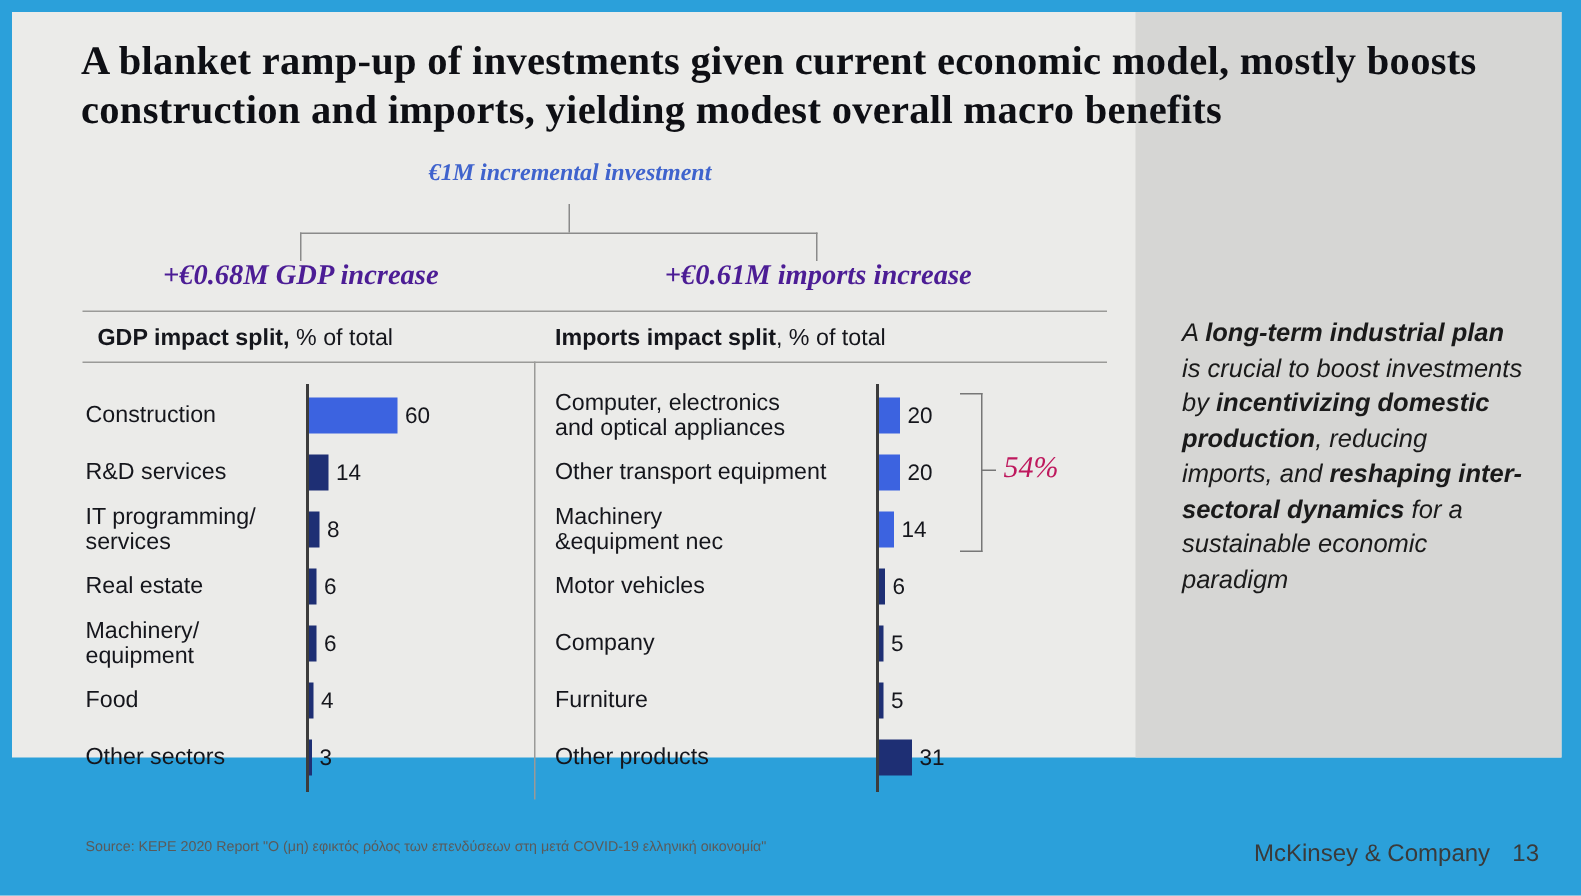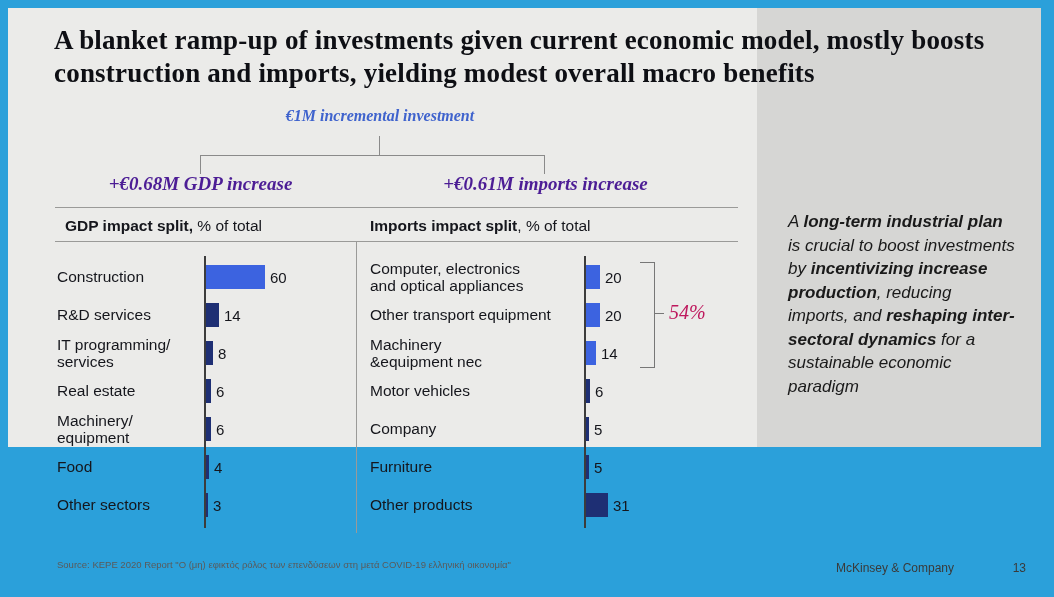--- a/index.html
+++ b/index.html
@@ -1,17 +1,17 @@
 <!DOCTYPE html>
 <html><head>
 <meta charset="utf-8">
 <style>
   html,body{margin:0;padding:0;width:1054px;height:597px;overflow:hidden;}
   body{background:#2ba0da;font-family:"Liberation Sans",sans-serif;}
-  .slide{position:absolute;left:8px;top:8px;width:1033px;height:439px;background:#ebebe9;}
+  .slide{position:absolute;left:8px;top:8px;width:1033px;height:497px;background:#ebebe9;}
   .sidebar{position:absolute;right:0;top:0;width:284px;height:100%;background:#d6d6d4;}
 
   .title{position:absolute;left:46px;top:16px;width:985px;
          font-family:"Liberation Serif",serif;font-weight:800;font-size:27px;
          line-height:1.22;color:#0e0f14;letter-spacing:.2px;}
 
   .inv-label{position:absolute;left:152px;top:99px;width:440px;text-align:center;
          font-family:"Liberation Serif",serif;font-style:italic;font-weight:700;
          font-size:16px;color:#3f63cd;}
   .conn{position:absolute;background:#8a8a8a;}
@@ -53,21 +53,21 @@
   .bracket54-nub{position:absolute;left:646px;top:305px;width:10px;height:1px;background:#777;}
   .pct54{position:absolute;left:661px;top:293px;font-family:"Liberation Serif",serif;
          font-style:italic;font-weight:400;font-size:20px;color:#be185d;}
 
   .callout{position:absolute;left:780px;top:202px;width:228px;
          font-style:italic;font-size:17px;line-height:23.5px;color:#1a1a1a;}
   .callout .b{font-weight:700;}
 
   .source{position:absolute;left:49px;top:551px;font-size:9.5px;color:#5a5a5a;}
   .brandrow{position:absolute;left:828px;top:553px;width:190px;display:flex;
-         justify-content:space-between;font-size:12px;color:#3a3a3a;}
+         justify-content:space-between;font-size:16px;color:#3a3a3a;}
 </style>
 </head>
 <body>
 
 <div class="slide">
   <div class="sidebar"></div>
 
   <div class="title">A blanket ramp-up of investments given current economic model, mostly boosts construction and imports, yielding modest overall macro benefits</div>
 
   <div class="inv-label">€1M incremental investment</div>
@@ -190,20 +190,20 @@
           <div class="bar" style="width: 23px; background: rgb(30, 47, 116);"></div>
           <span class="cval">31</span>
         </div>
       </div>
     </div>
 
   <div class="bracket54"></div>
   <div class="bracket54-nub"></div>
   <div class="pct54">54%</div>
 
-  <div class="callout" id="callout"><span>A </span><span class="b">long-term industrial plan</span><span> is crucial to boost investments by </span><span class="b">incentivizing increase production</span><span>, reducing imports, and </span><span class="b">reshaping inter-sectoral dynamics</span><span> for a sustainable economic paradigm</span></div>
+  <div class="callout" id="callout"><span>A </span><span class="b">long-term industrial plan</span><span> is crucial to boost investments by </span><span class="b">incentivizing domestic production</span><span>, reducing imports, and </span><span class="b">reshaping inter-sectoral dynamics</span><span> for a sustainable economic paradigm</span></div>
 
   <div class="source">Source: KEPE 2020 Report "Ο (μη) εφικτός ρόλος των επενδύσεων στη μετά COVID-19 ελληνική οικονομία"</div>
   <div class="brandrow">
     <span>McKinsey &amp; Company</span>
     <span>13</span>
   </div>
 </div>
 
 </body></html>

